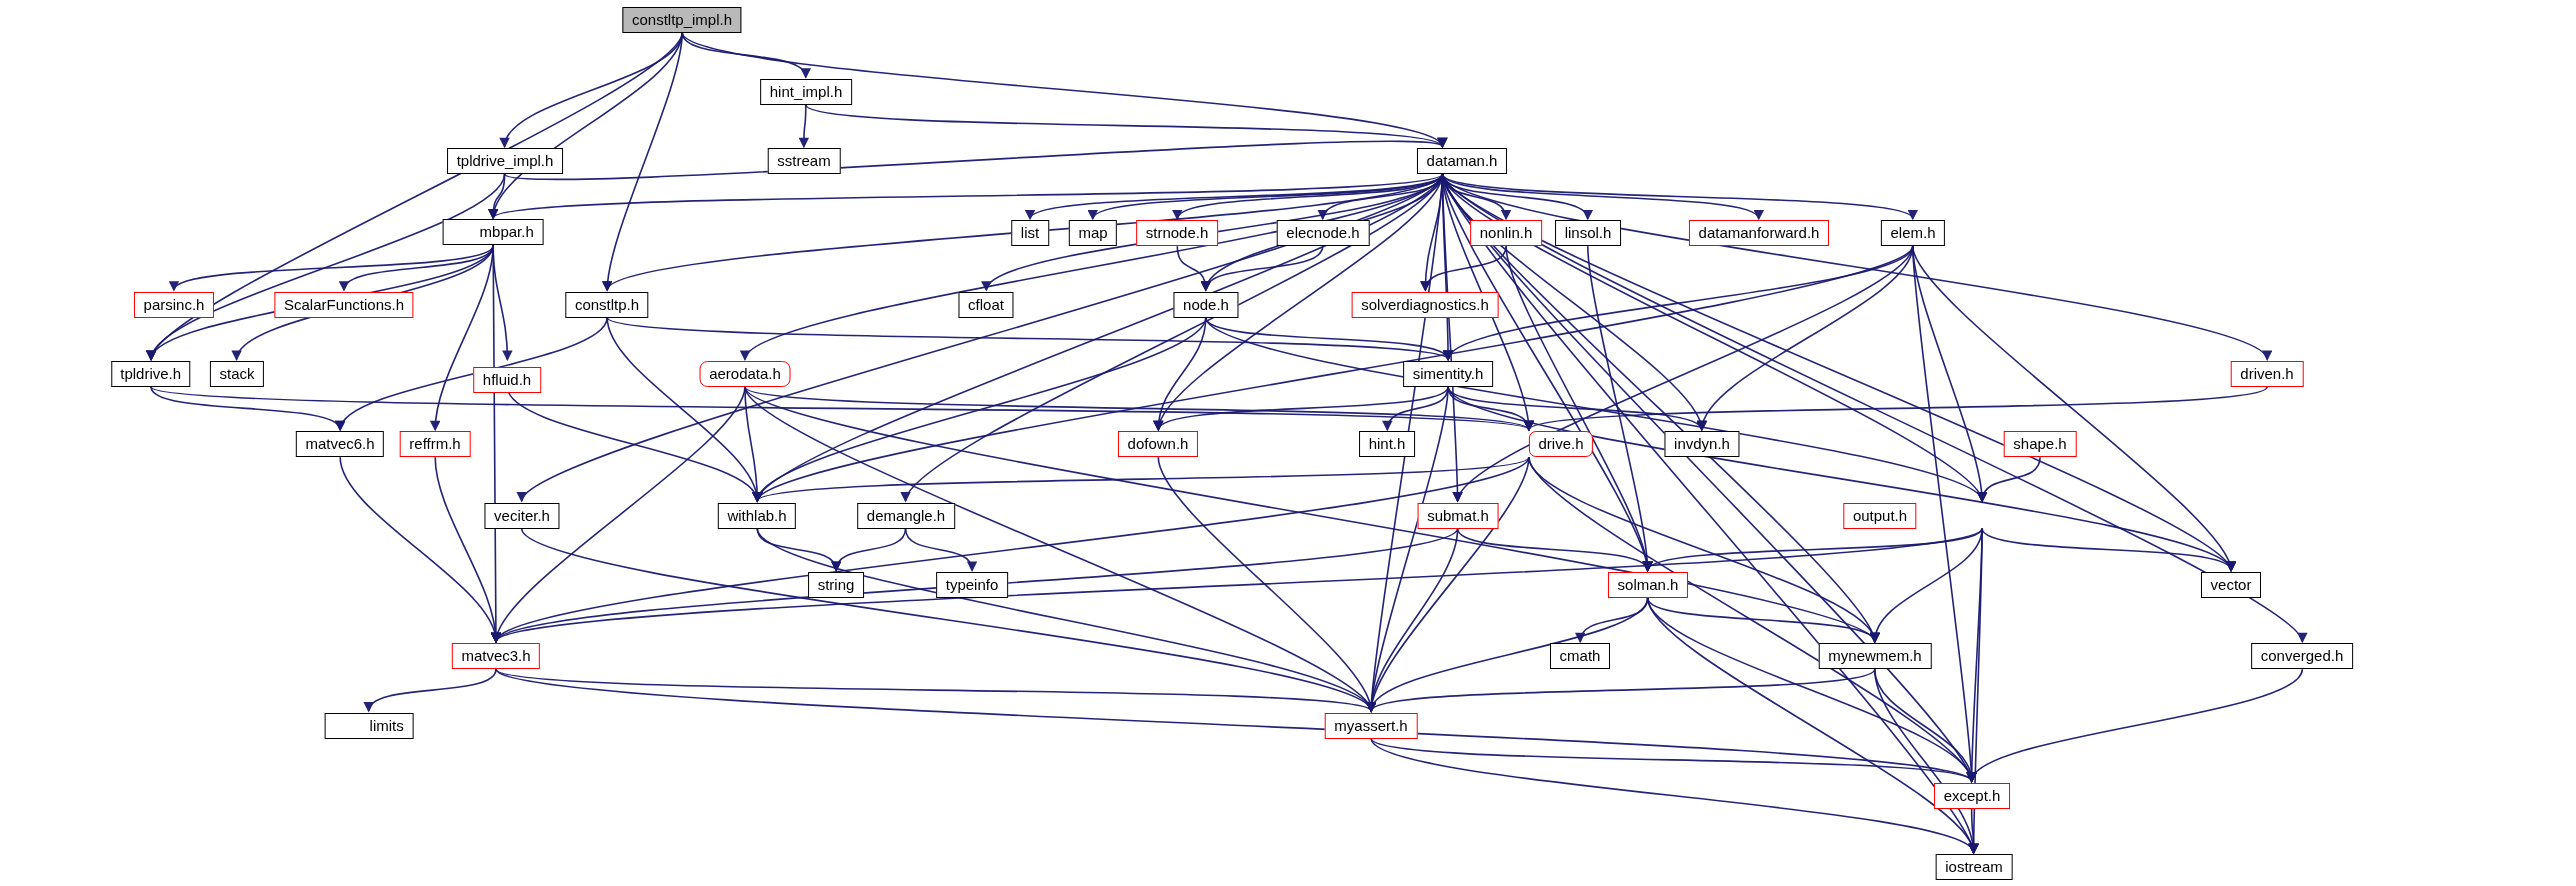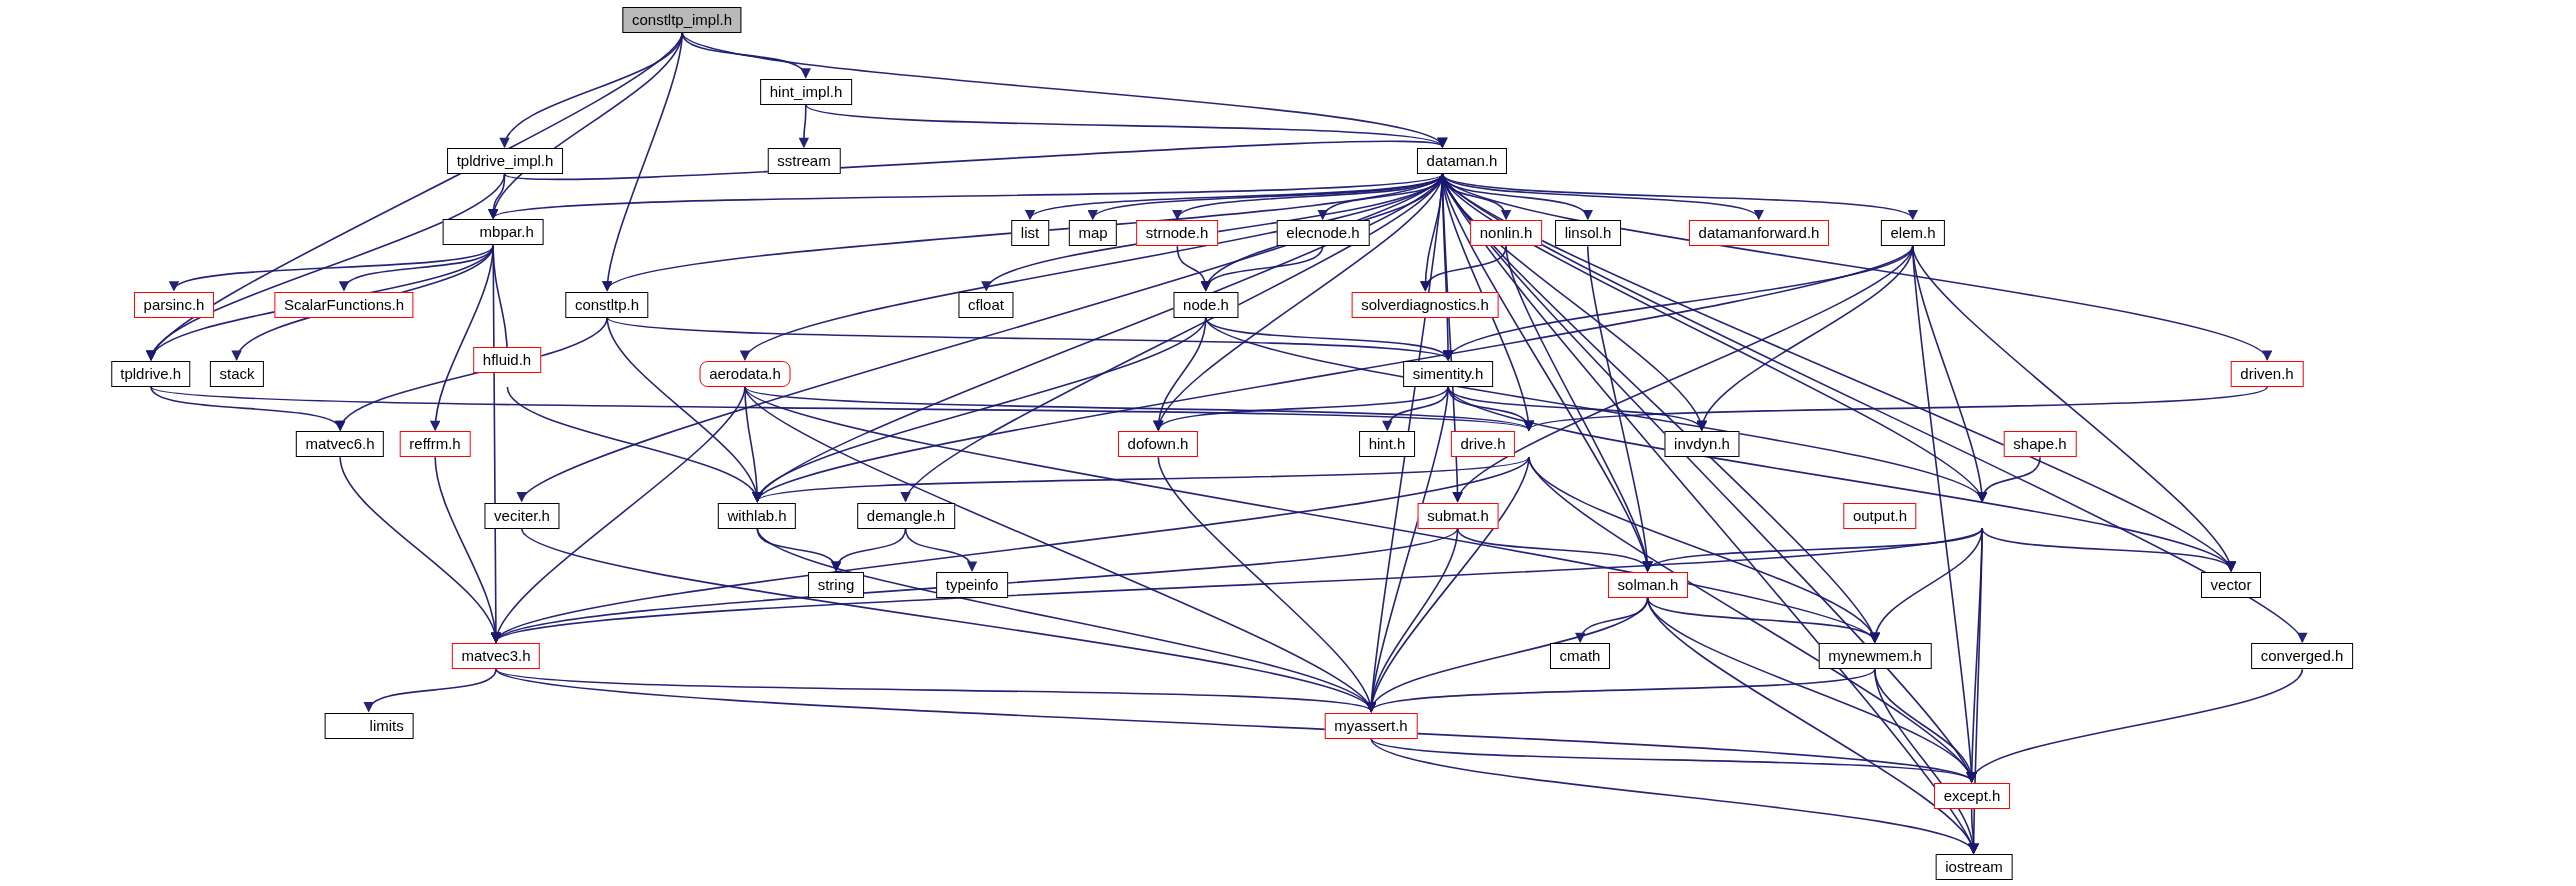--- a/index.html
+++ b/index.html
@@ -197,29 +197,29 @@
     <div class="node red" style="left: 1759px; top: 220px;">datamanforward.h</div>
     <div class="node" style="left: 1913px; top: 220px;">elem.h</div>
     <div class="node red" style="left: 174px; top: 292px;">parsinc.h</div>
     <div class="node red" style="left: 344px; top: 292px;">ScalarFunctions.h</div>
     <div class="node" style="left: 607px; top: 292px;">constltp.h</div>
     <div class="node" style="left: 986px; top: 292px;">cfloat</div>
     <div class="node" style="left: 1206px; top: 292px;">node.h</div>
     <div class="node red" style="left: 1425px; top: 292px;">solverdiagnostics.h</div>
     <div class="node" style="left: 151px; top: 361px; padding-left: 8px;">tpldrive.h</div>
     <div class="node" style="left: 237px; top: 361px;">stack</div>
-    <div class="node red" style="left: 507px; top: 347px; text-align: center;">hfluid.h</div>
+    <div class="node red" style="left: 507px; top: 367px; text-align: center;">hfluid.h</div>
     <div class="node red" style="left: 745px; top: 361px; border-radius: 8px;">aerodata.h</div>
     <div class="node" style="left: 1448px; top: 361px;">simentity.h</div>
     <div class="node red" style="left: 2267px; top: 361px;">driven.h</div>
     <div class="node" style="left: 340px; top: 431px;">matvec6.h</div>
     <div class="node red" style="left: 435px; top: 431px;">reffrm.h</div>
     <div class="node red" style="left: 1158px; top: 431px;">dofown.h</div>
     <div class="node" style="left: 1387px; top: 431px;">hint.h</div>
-    <div class="node red" style="left: 1483px; top: 431px;">drive.h</div>
+    <div class="node red" style="left: 1561px; top: 431px; border-radius: 7px;">drive.h</div>
     <div class="node" style="left: 1702px; top: 431px;">invdyn.h</div>
     <div class="node red" style="left: 2040px; top: 431px;">shape.h</div>
     <div class="node" style="left: 522px; top: 503px;">veciter.h</div>
     <div class="node" style="left: 757px; top: 503px;">withlab.h</div>
     <div class="node" style="left: 906px; top: 503px;">demangle.h</div>
     <div class="node red" style="left: 1458px; top: 503px;">submat.h</div>
     <div class="node red" style="left: 1880px; top: 503px;">output.h</div>
     <div class="node" style="left: 836px; top: 572px;">string</div>
     <div class="node" style="left: 972px; top: 572px;">typeinfo</div>
     <div class="node red" style="left: 1648px; top: 572px;">solman.h</div>

